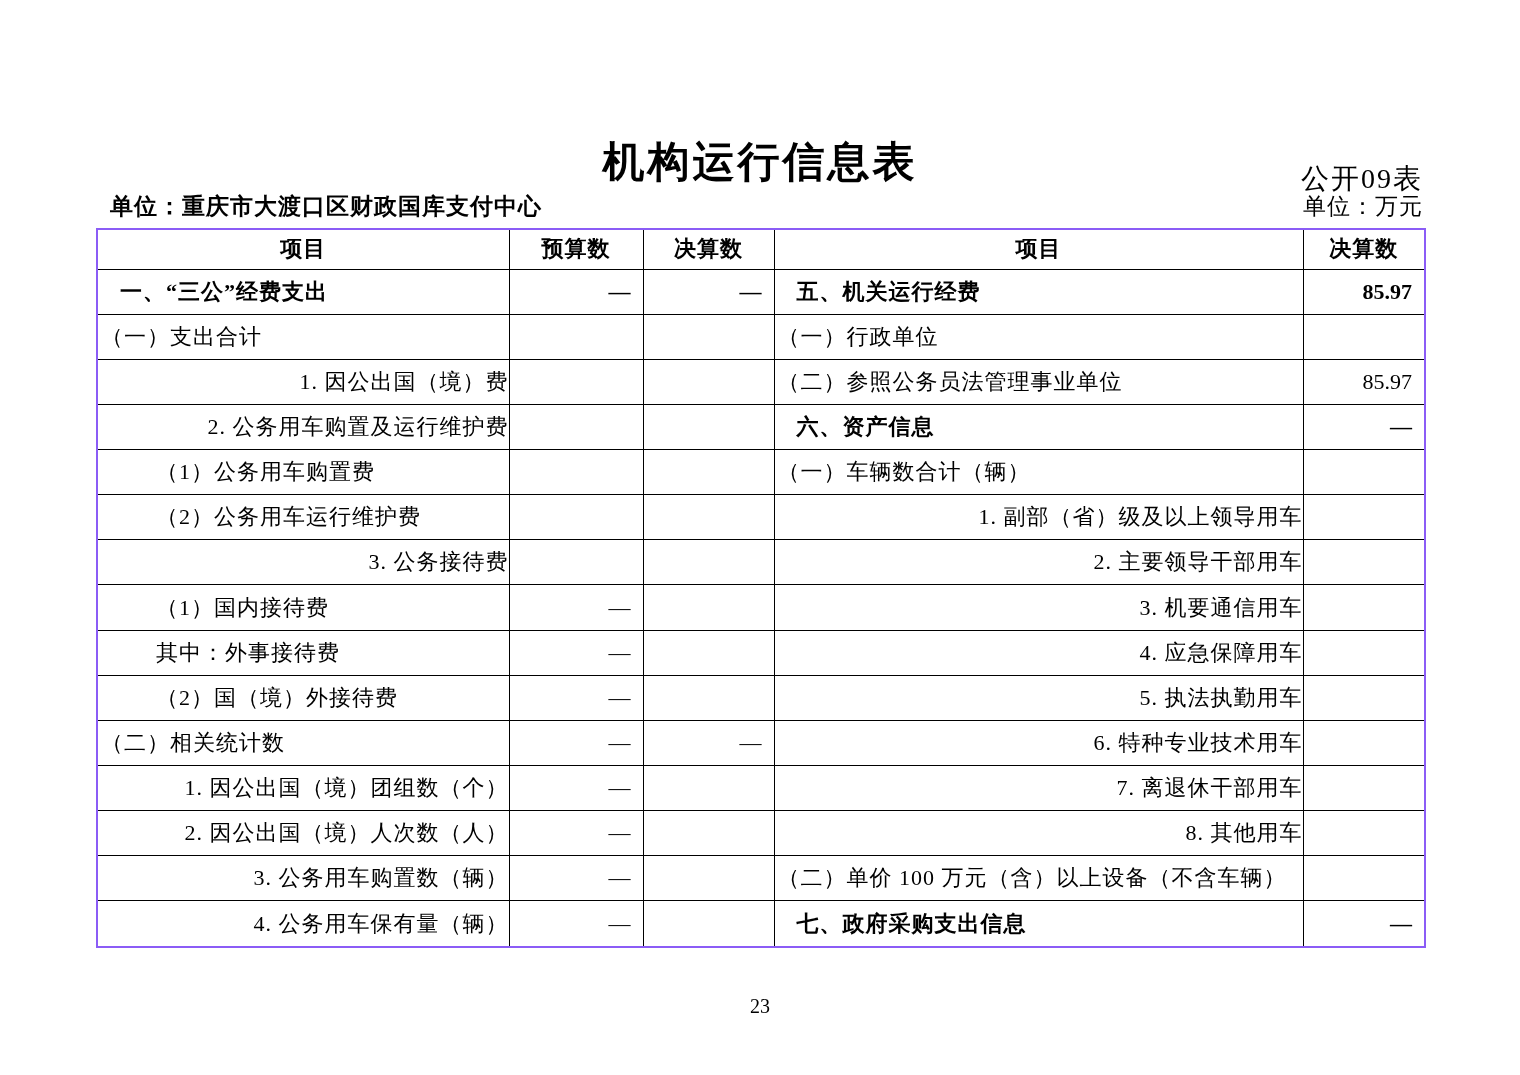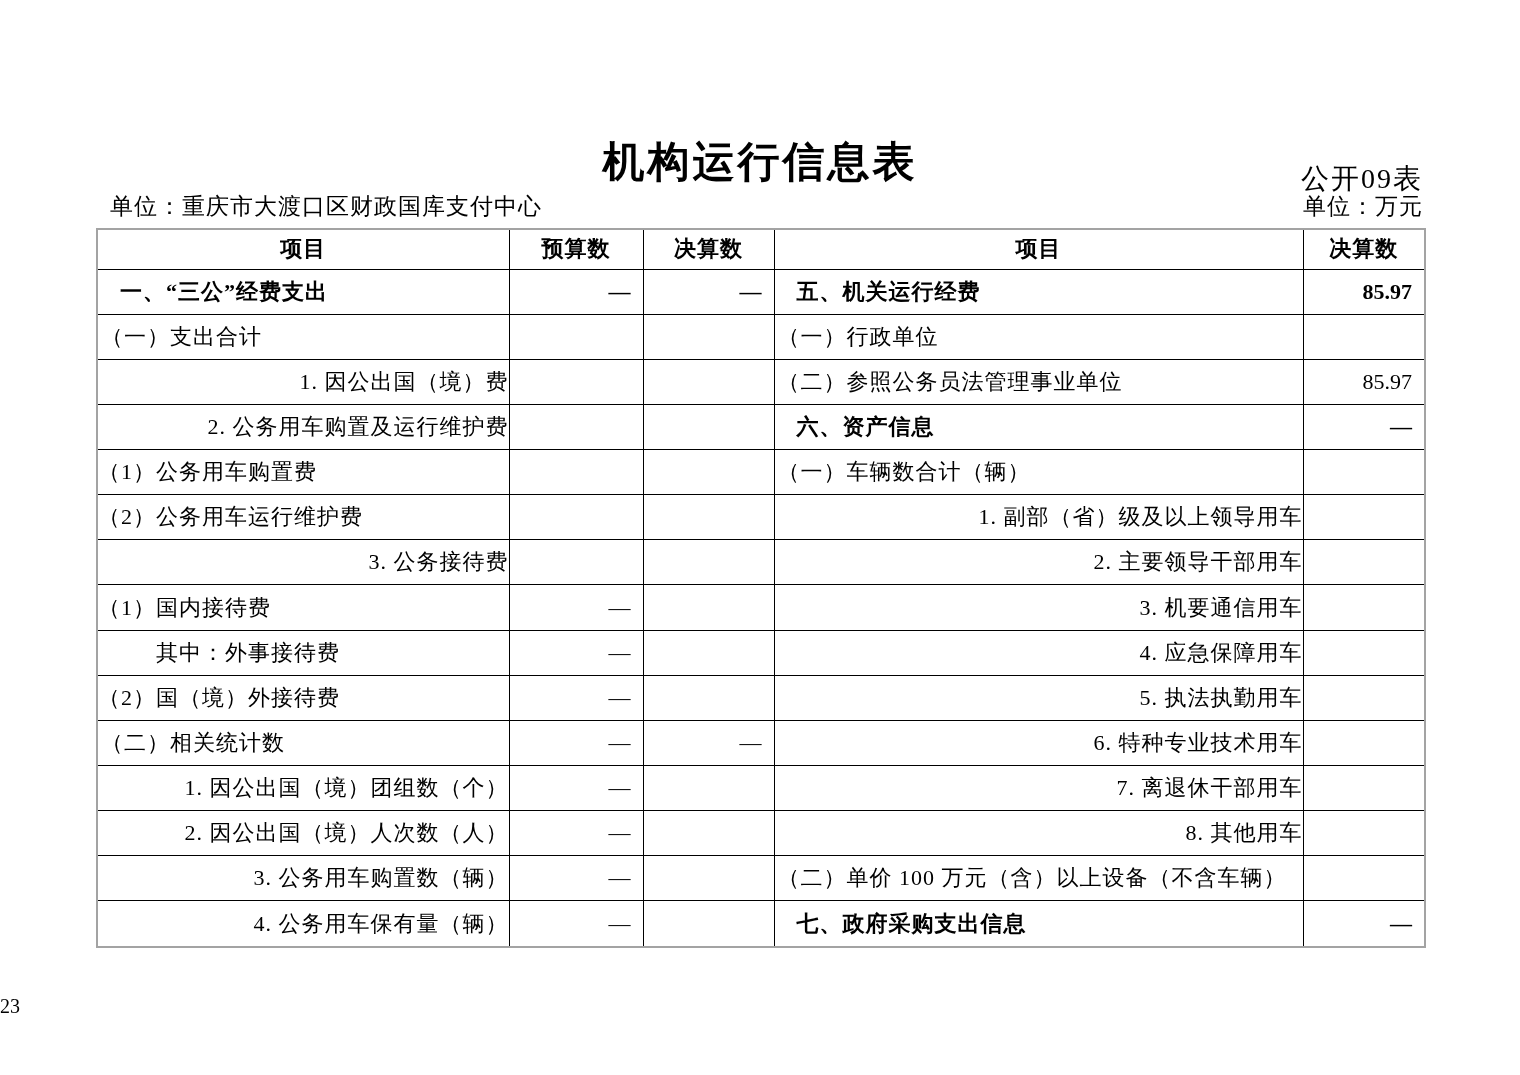--- a/index.html
+++ b/index.html
@@ -16,46 +16,46 @@
   }
   .code-line {
     position:absolute; top:160px; right:97px;
     font-size:28px; letter-spacing:2px;
   }
   .meta-row {
     position:absolute; top:191px; left:110px; right:97px;
     display:flex; justify-content:space-between;
     font-size:23px; letter-spacing:1px;
   }
-  .meta-left { font-weight:400; }
+  .meta-left { font-weight:700; }
   .info-table {
     position:absolute; top:228px; left:96px;
     width:1328px; height:720px;
     border-collapse:collapse; table-layout:fixed;
-    border:2px solid #a3a3a3;
+    border:2px solid #8b5cf6;
     font-size:22px;
   }
   .info-table th, .info-table td {
     border:1px solid #000;
     overflow:hidden; white-space:nowrap;
     vertical-align:middle;
   }
   .info-table thead tr { height:40px; }
   .info-table th { font-weight:bold; text-align:center; letter-spacing:1px; }
   .c-label { text-align:left; letter-spacing:1px; }
   .c-num { text-align:right; padding-right:12px; font-family:"Liberation Serif", serif; }
   .ind0 { padding-left:22px; }
   .ind1 { padding-left:3px; }
   .ind2 { padding-left:33px;text-align:right; }
-  .ind3 { }
+  .ind3 { padding-left:58px; }
   .ind4 { padding-left:58px; }
   .b { font-weight:bold; }
   .page-number {
     position:absolute; top:995px; left:0; width:100%;
-    font-size:20px;
+    text-align:center; font-size:20px;
   }
 </style>
 </head>
 <body>
 
 <div>
 
   <h1 class="title">机构运行信息表</h1>
 
   <div class="code-line">公开09表</div>

